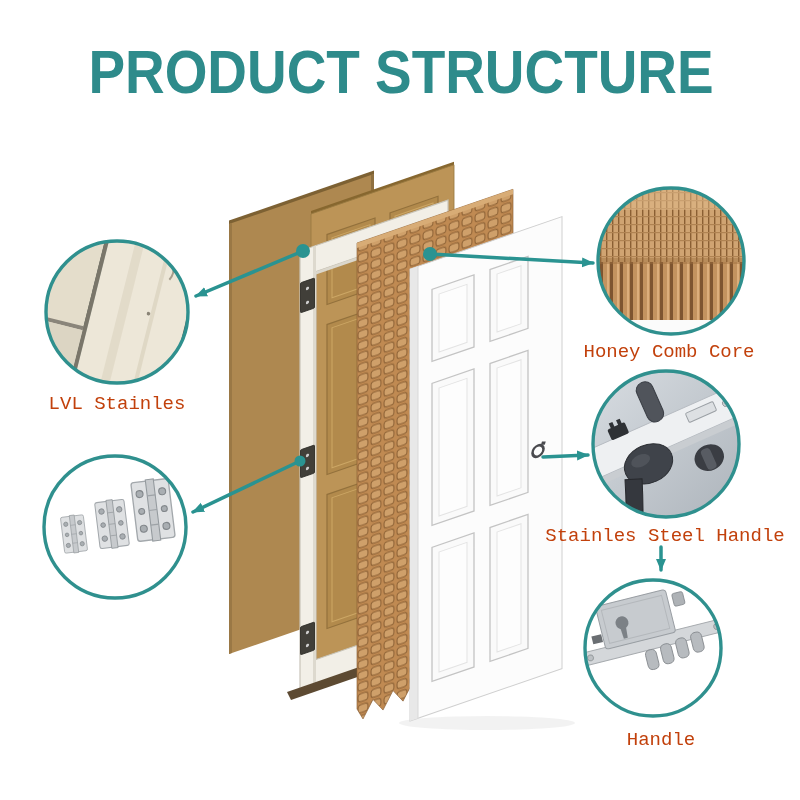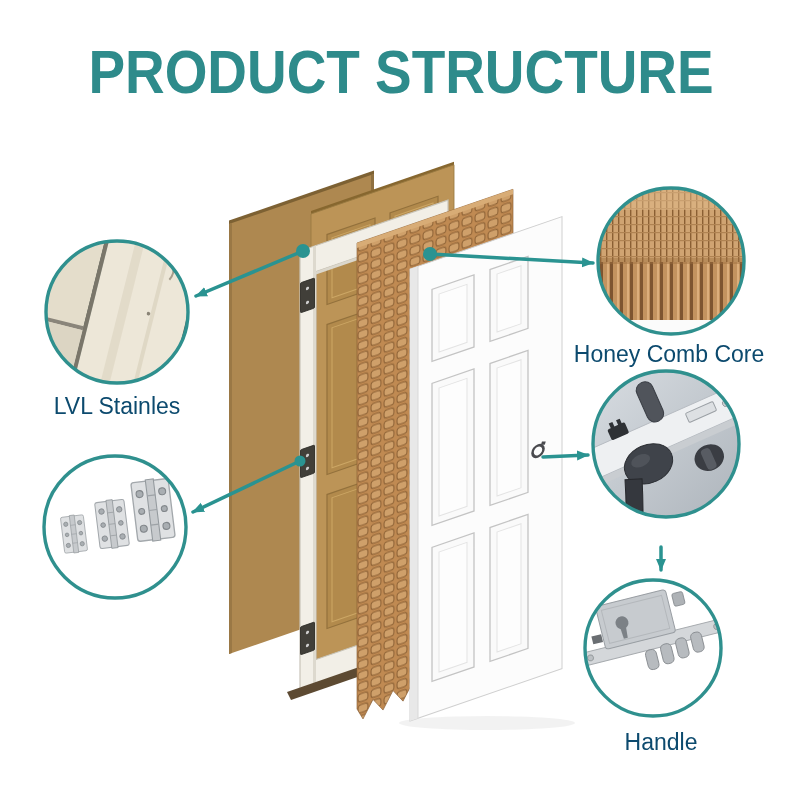--- a/index.html
+++ b/index.html
@@ -1,22 +1,22 @@
 <!DOCTYPE html>
 <html><head>
 <meta charset="utf-8">
 <style>
   html,body{margin:0;padding:0;background:#ffffff;}
   .stage{position:relative;width:800px;height:800px;background:#ffffff;overflow:hidden;
          font-family:"Liberation Sans",sans-serif;}
   .title{position:absolute;left:401px;top:42px;transform:translateX(-50%) scaleX(0.9);
          transform-origin:center top;font-size:61px;font-weight:700;color:#2E8B8B;
          line-height:1;white-space:nowrap;letter-spacing:0px;}
-  .callout-label{position:absolute;transform:translateX(-50%);font-size:23px;
-         color:#0c4a6e;white-space:nowrap;line-height:1.1;}
+  .callout-label{position:absolute;transform:translateX(-50%);font-size:19px;
+         color:#c2410c;white-space:nowrap;line-height:1.1;font-family:Liberation Mono, monospace;}
   svg{position:absolute;left:0;top:0;}
 </style>
 </head>
 <body>
 
 <div class="stage">
 
 <svg width="800" height="800" viewBox="0 0 800 800">
   <defs>
     <marker id="ah" markerWidth="14" markerHeight="12" refX="11" refY="5" orient="auto" markerUnits="userSpaceOnUse">
@@ -247,14 +247,15 @@
         </g>
       </g>
     </g>
     <circle cx="653" cy="648" r="68" fill="none" stroke="#2F908E" stroke-width="3.4"></circle>
   </g>
 </svg>
 
   <div class="title">PRODUCT STRUCTURE</div>
   <div class="callout-label" style="left:117px;top:394px">LVL Stainles</div>
   <div class="callout-label" style="left:669px;top:342px">Honey Comb Core</div>
+  <div class="callout-label" style="left:665px;top:526px">Stainles Steel Handle</div>
   <div class="callout-label" style="left:661px;top:730px">Handle</div>
 </div>
 
 </body></html>

